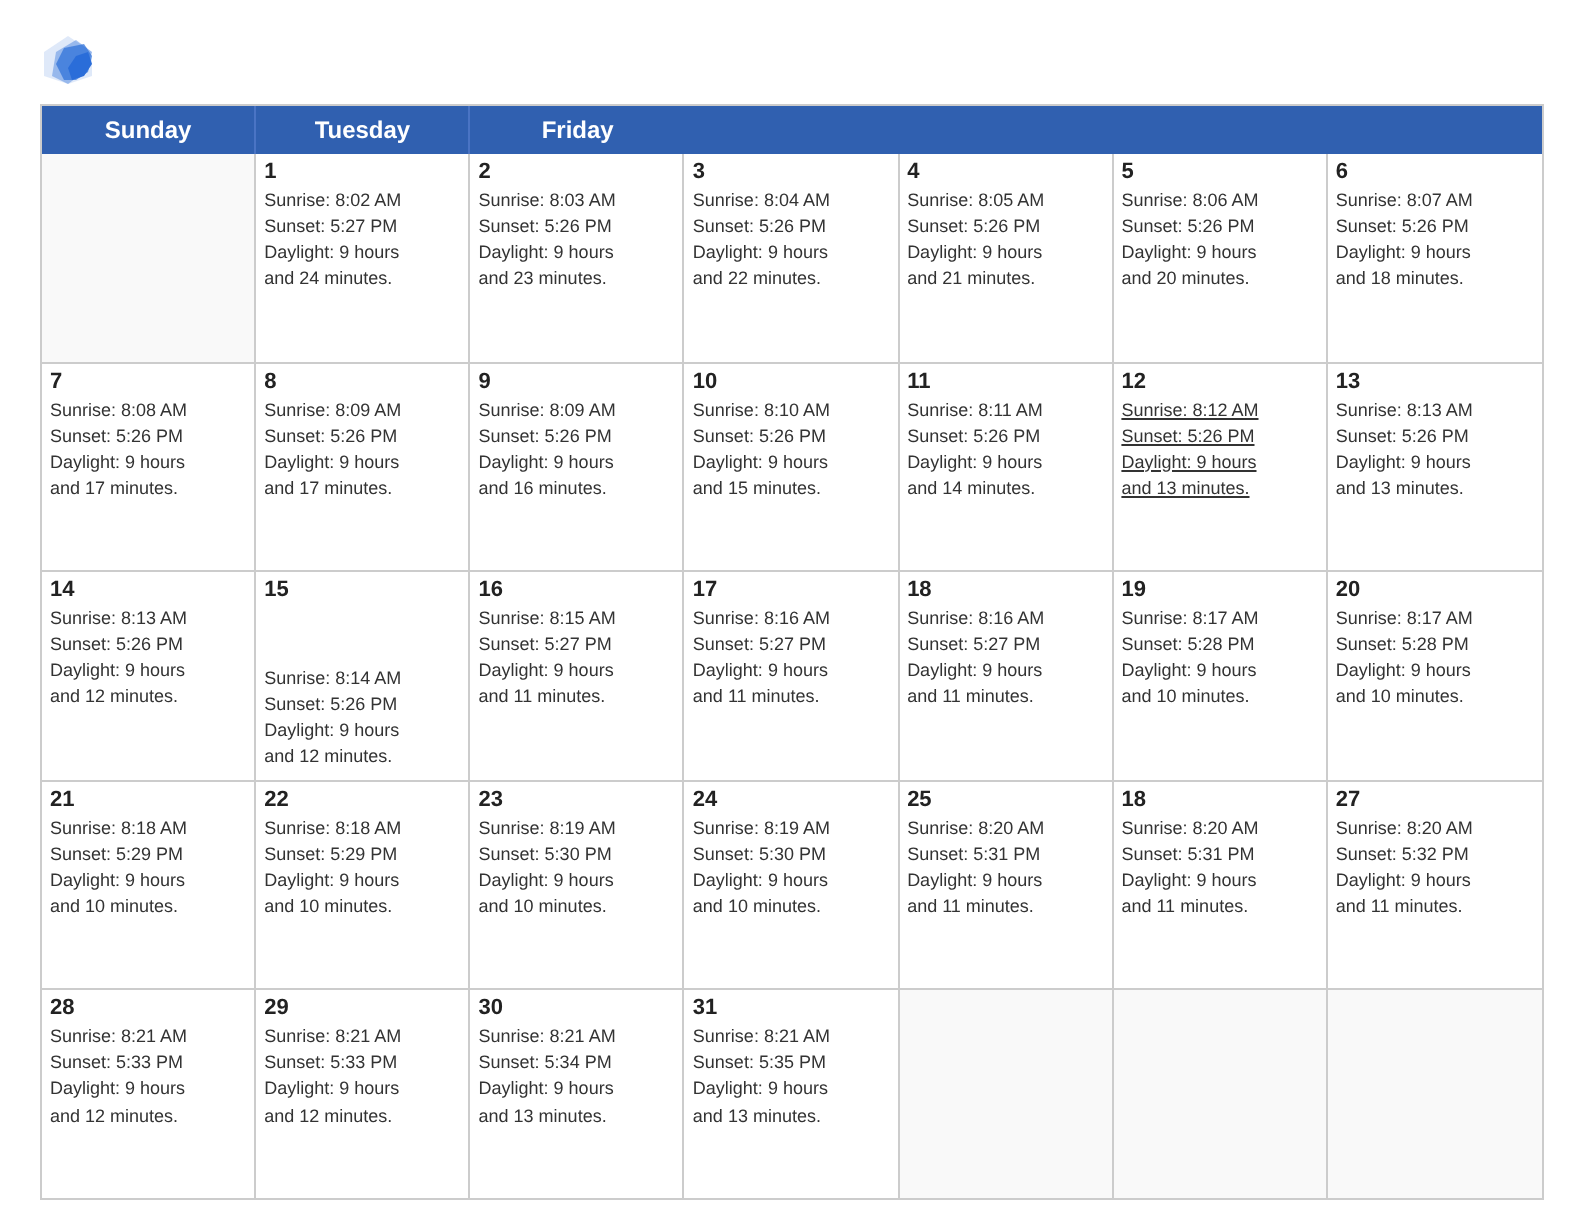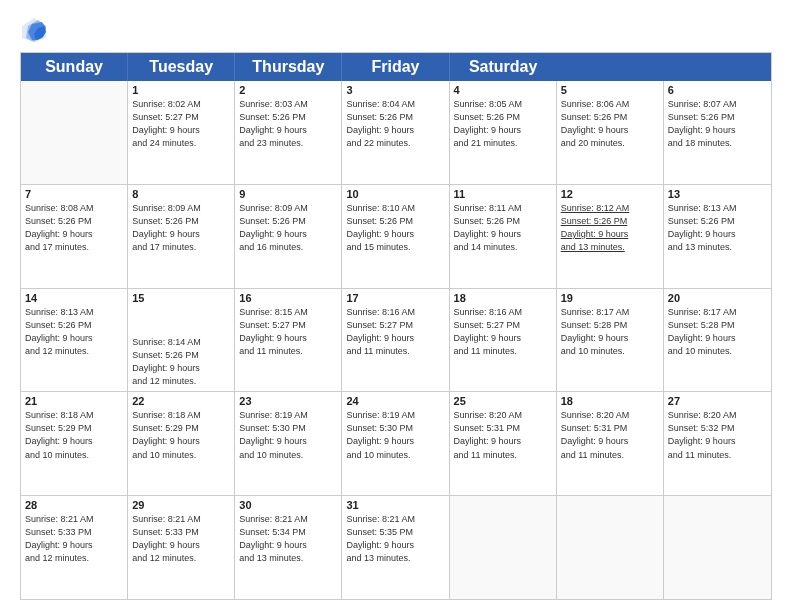--- a/index.html
+++ b/index.html
@@ -66,21 +66,21 @@
       flex-direction: column;
       border: 1px solid #ccc;
     }
     .cal-header-row {
       display: grid;
       grid-template-columns: repeat(7, 1fr);
       background: #3060b0;
     }
     .cal-header-cell {
       color: #fff;
-      font-size: 16px;
+      font-size: 12px;
       font-weight: bold;
       padding: 5px 4px;
       text-align: center;
       border-right: 1px solid #4a74c4;
     }
     .cal-header-cell:last-child { border-right: none; }
     .cal-body {
       flex: 1;
       display: flex;
       flex-direction: column;
@@ -135,23 +135,21 @@
     <div class="title-block">
       <div class="month-title"></div>
       <div class="location-title"></div>
     </div>
   </div>
 
   <div class="calendar">
     <div class="cal-header-row">
     <div class="cal-header-cell">Sunday</div>
         <div class="cal-header-cell">Tuesday</div>
-        <div class="cal-header-cell">Thursday</div>
         <div class="cal-header-cell">Friday</div>
-        <div class="cal-header-cell">Saturday</div>
       </div>
     <div class="cal-body">
     <div class="cal-week">
           <div class="cal-cell empty"></div>
           <div class="cal-cell">
             <span class="day-num">1</span>
             <div class="day-info" style="white-space: pre-line;">Sunrise: 8:02 AM
 Sunset: 5:27 PM
 Daylight: 9 hours
 and 24 minutes.</div>

